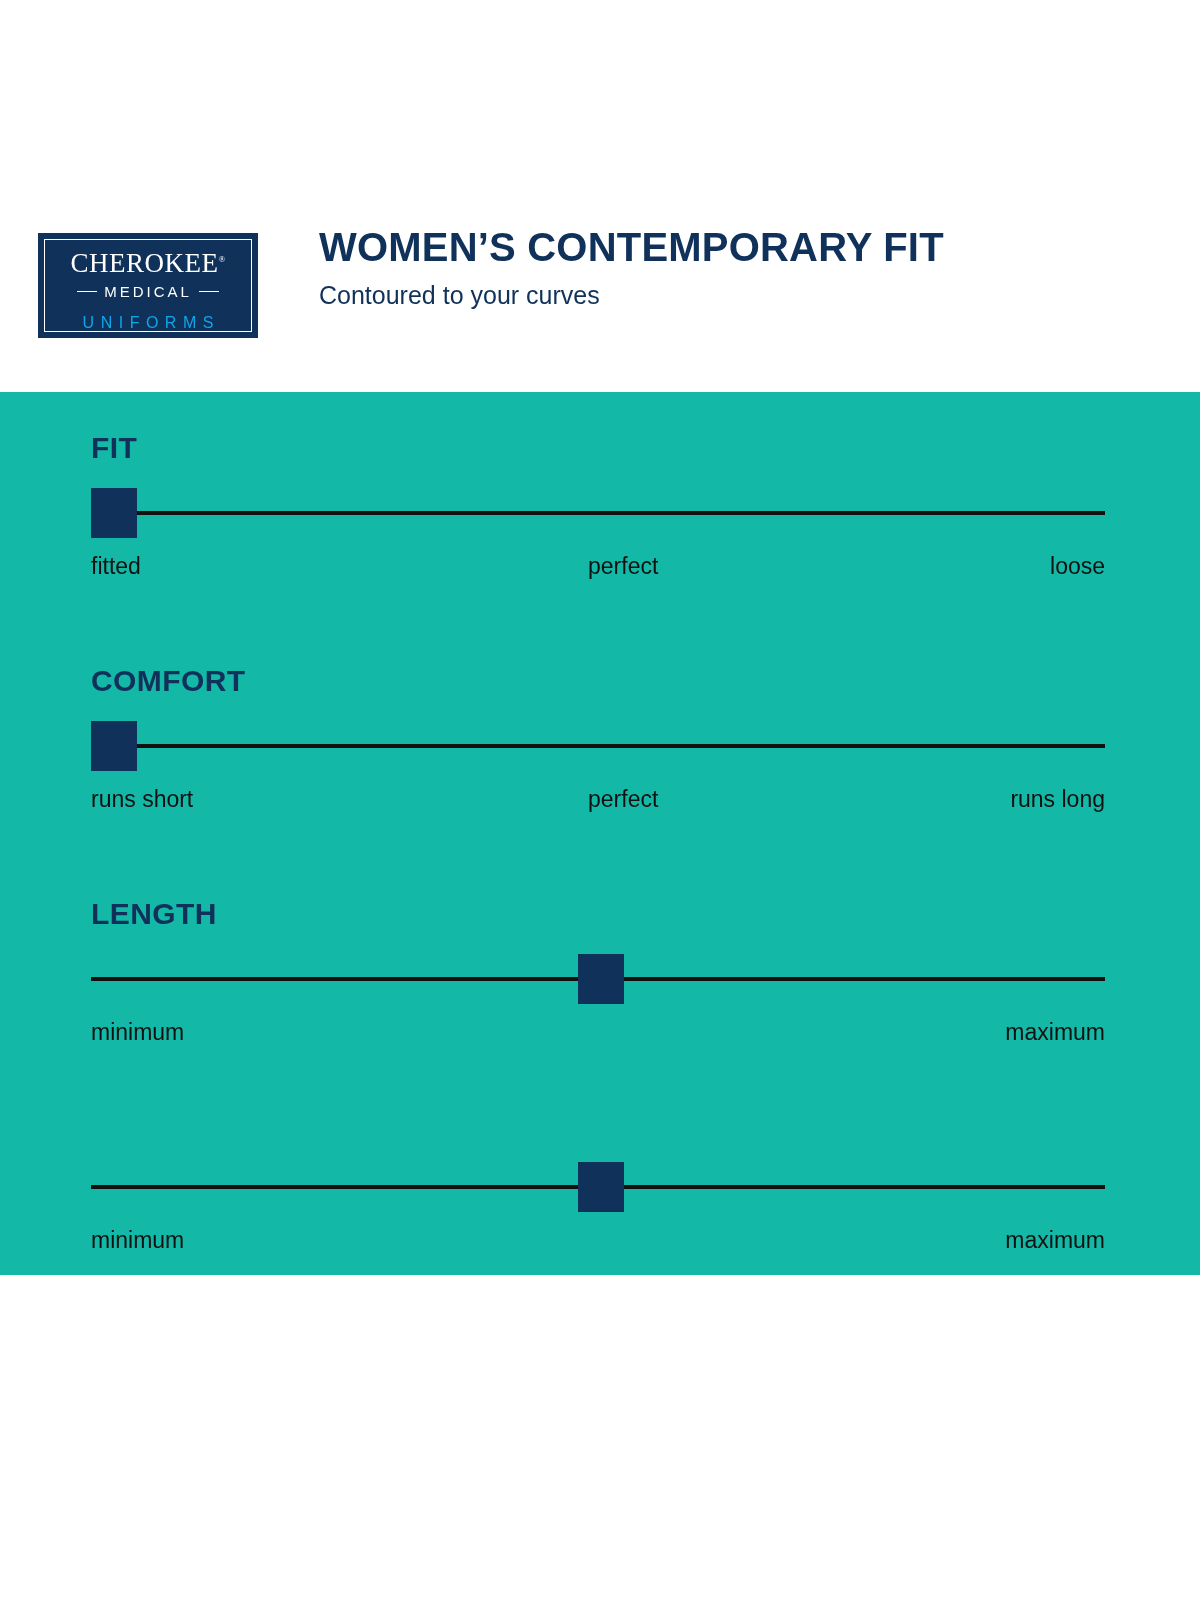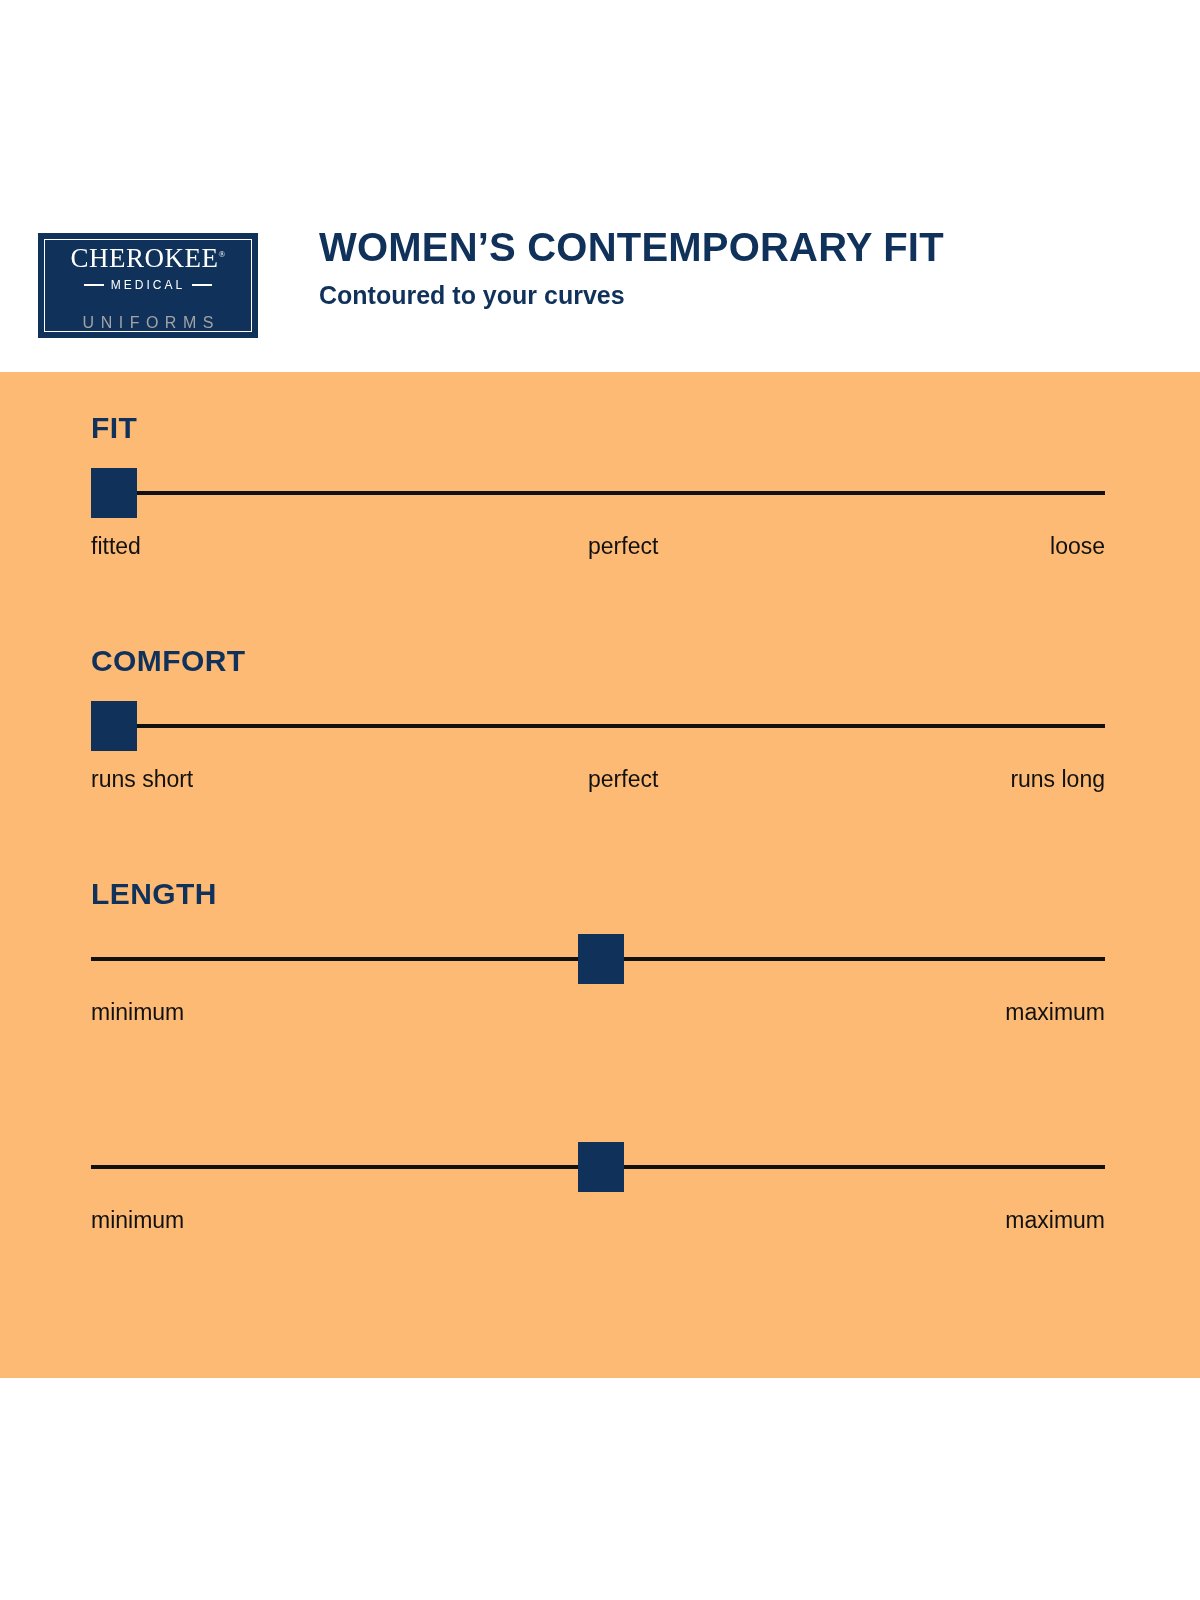--- a/index.html
+++ b/index.html
@@ -68,31 +68,31 @@
     margin-top: 7px;
   }
   .logo-dash {
     display: block;
     width: 20px;
     height: 1.5px;
     background: #ffffff;
   }
   .logo-medical {
     color: #ffffff;
-    font-size: 12px;
+    font-size: 15px;
     letter-spacing: 3px;
     line-height: 1;
     white-space: nowrap;
   }
   .logo-uniforms {
-    color: #a3a3a3;
+    color: #0ea5e9;
     font-size: 16px;
     letter-spacing: 6.5px;
     line-height: 1;
-    margin-top: 24px;
+    margin-top: 16px;
     text-indent: 6.5px;
     white-space: nowrap;
   }
 
   .title-block {
     position: absolute;
     left: 319px;
     top: 226px;
     width: 800px;
   }
@@ -100,34 +100,34 @@
     color: #10325A;
     font-size: 40px;
     font-weight: bold;
     letter-spacing: 0.2px;
     line-height: 1.05;
     white-space: nowrap;
   }
   .subtitle {
     color: #10325A;
     font-size: 25px;
-    font-weight: bold;
+    font-weight: normal;
     line-height: 1.1;
     margin-top: 14px;
     white-space: nowrap;
   }
 
   
   .panel {
     position: absolute;
     left: 0;
-    top: 372px;
+    top: 392px;
     width: 1200px;
-    height: 1006px;
-    background: #fdba74;
+    height: 883px;
+    background: #14b8a6;
   }
 
   .meter {
     position: absolute;
     left: 91px;
     width: 1014px;
   }
   .meter-heading {
     color: #10325A;
     font-size: 30px;

